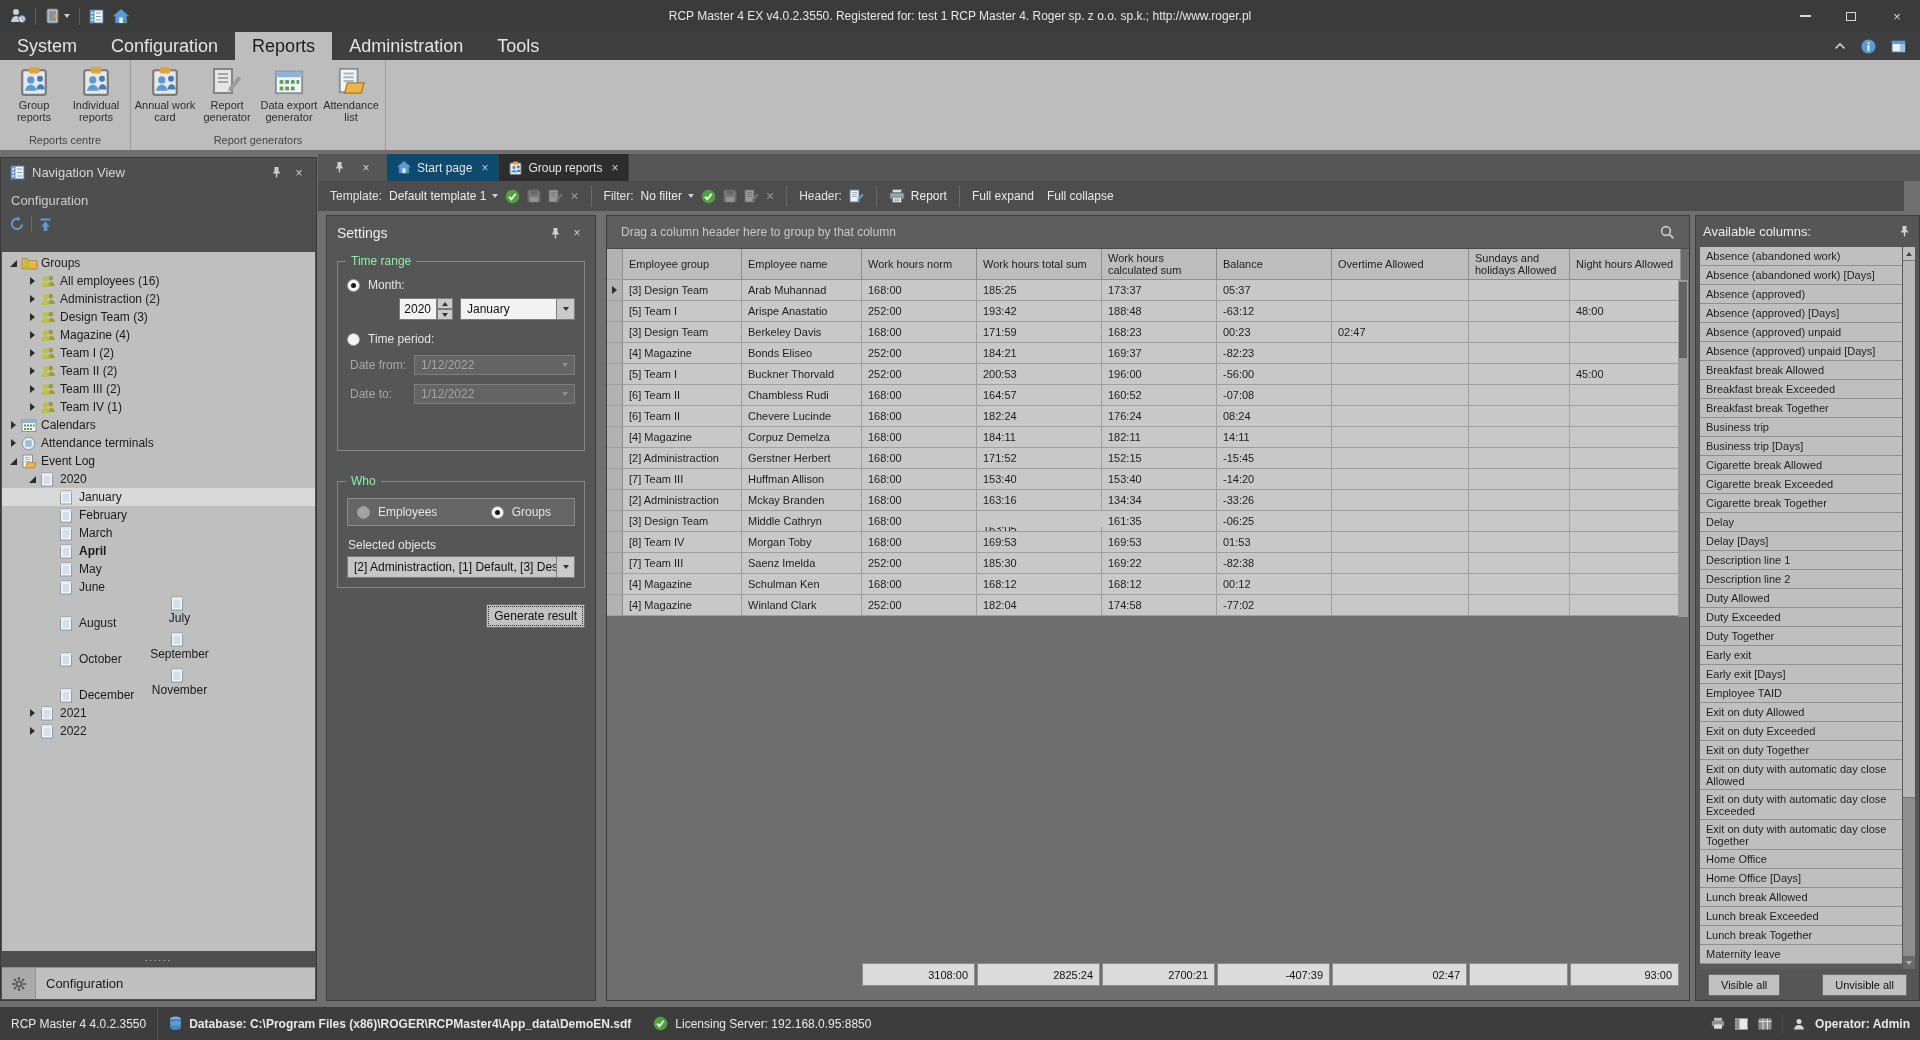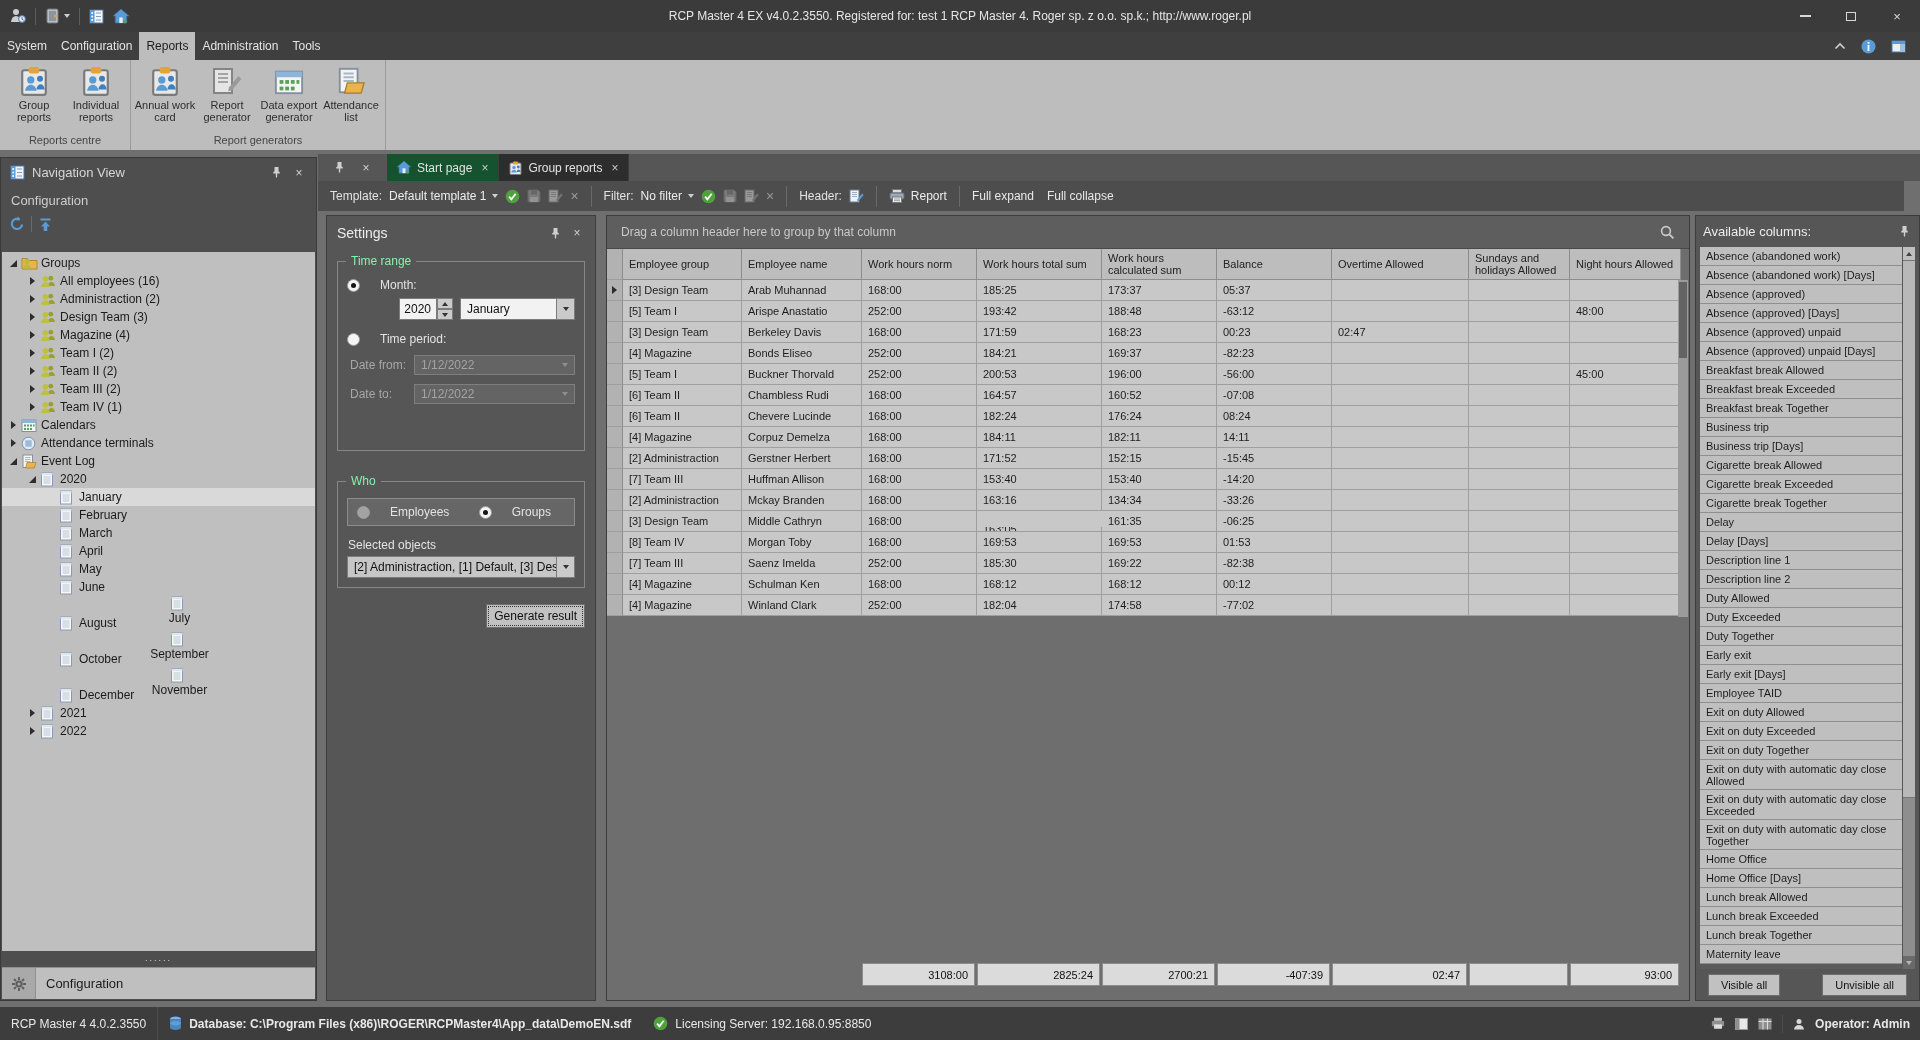--- a/index.html
+++ b/index.html
@@ -13,21 +13,21 @@
   .tb-sep{width:1px;height:17px;background:#5d5d5d;}
   .tb-title{position:absolute;left:0;right:0;text-align:center;color:#E6E6E6;font-size:12px;}
   .tb-controls{margin-left:auto;display:flex;z-index:2;}
   .tb-btn{width:46px;height:32px;display:flex;align-items:center;justify-content:center;color:#D8D8D8;font-size:13px;}
   .min-glyph{width:11px;height:2px;background:#D8D8D8;}
   .max-glyph{width:10px;height:9px;border:1.5px solid #D8D8D8;}
   .caret-down{width:0;height:0;border-top:4px solid #CFCFCF;border-left:3.5px solid transparent;border-right:3.5px solid transparent;display:inline-block;}
 
   
   .menubar{position:absolute;left:0;top:32px;width:100%;height:28px;background:#3F3F3F;display:flex;align-items:stretch;}
-  .menu-item{padding:0 7px;font-size:12px;color:#E4E4E4;display:flex;align-items:center;}
+  .menu-item{padding:0 17px;font-size:18px;color:#E4E4E4;display:flex;align-items:center;}
   .menu-item.active{background:#BDBDBD;color:#1d1d1d;}
   .menu-right{margin-left:auto;display:flex;align-items:center;gap:15px;padding-right:14px;}
 
   
   .ribbon{position:absolute;left:0;top:60px;width:100%;height:90px;background:#BDBDBD;display:flex;}
   .ribbon-group{display:flex;flex-direction:column;border-right:1px solid #9b9b9b;}
   .ribbon-btns{flex:1;display:flex;align-items:flex-start;padding:3px 3px 0;}
   .ribbon-btn{width:62px;display:flex;flex-direction:column;align-items:center;gap:3px;padding-top:3px;}
   .ribbon-btn .rlbl{font-size:11px;color:#2e2e2e;text-align:center;line-height:12px;}
   .ribbon-grouplabel{height:18px;font-size:11px;color:#454545;text-align:center;line-height:16px;}
@@ -48,38 +48,38 @@
   .exp-o::before{content:"";width:0;height:0;border-bottom:7px solid #2d2d2d;border-left:7px solid transparent;}
   .ticon{width:20px;flex:none;display:flex;align-items:center;}
   .nav-dots{position:absolute;left:0;right:0;bottom:33px;height:15px;color:#DADADA;text-align:center;font-size:9px;letter-spacing:2px;line-height:13px;}
   .nav-bottom{position:absolute;left:1px;right:1px;bottom:1px;height:32px;background:#BFBFBF;display:flex;align-items:center;border-top:1px solid #8f8f8f;}
   .gearbox{width:34px;height:100%;background:#A9A9A9;border-right:1px solid #8f8f8f;display:flex;align-items:center;justify-content:center;}
   .nav-bottom .nblbl{padding-left:10px;font-size:13px;color:#1b1b1b;}
 
   
   .docktabs{position:absolute;left:318px;top:154px;right:0;height:27px;background:#565656;display:flex;align-items:stretch;}
   .dock-ctrl{display:flex;align-items:center;gap:11px;padding:0 13px;}
-  .tab{display:flex;align-items:center;gap:6px;padding:0 10px;font-size:12px;color:#E3E3E3;background:#14532d;border-right:1px solid #3c3c3c;}
+  .tab{display:flex;align-items:center;gap:6px;padding:0 10px;font-size:12px;color:#E3E3E3;background:#0c4a6e;border-right:1px solid #3c3c3c;}
   .tab.active{background:#2D2D2D;}
   .xg{color:#C9C9C9;font-size:12px;padding-left:3px;}
 
   
   .cmdbar{position:absolute;left:318px;top:181px;right:16px;height:30px;background:#4D4D4D;display:flex;align-items:center;color:#E3E3E3;font-size:12px;gap:7px;padding-left:12px;}
   .cmd-sep{width:1px;height:21px;background:#696969;margin:0 5px;}
   .cmd-val{display:flex;align-items:center;gap:6px;color:#EDEDED;}
   .dim{opacity:.5;}
   .cmd-x{color:#9a9a9a;font-size:14px;line-height:14px;}
   .linkish{color:#E8E8E8;}
 
   
   .settings{position:absolute;left:326px;top:215px;width:270px;height:786px;background:#565656;border:1px solid #3c3c3c;}
   .set-title{display:flex;align-items:center;gap:6px;padding:9px 10px 6px;color:#ECECEC;font-size:14px;}
   .groupbox{position:relative;border:1px solid #868686;margin:14px 10px 0;padding:12px 9px 9px;}
   .gb-legend{position:absolute;top:-8px;left:8px;background:#565656;padding:0 5px;font-size:12px;color:#86efac;}
-  .radio-row{display:flex;align-items:center;gap:20px;font-size:12px;color:#E3E3E3;margin:4px 0;}
+  .radio-row{display:flex;align-items:center;gap:8px;font-size:12px;color:#E3E3E3;margin:4px 0;}
   .radio{width:13px;height:13px;border-radius:50%;background:#F4F4F4;border:1px solid #9c9c9c;position:relative;flex:none;}
   .radio.on::after{content:"";position:absolute;left:3px;top:3px;width:5px;height:5px;border-radius:50%;background:#161616;}
   .radio.gray{background:#A3A3A3;}
   .month-row{display:flex;margin:6px 0 12px 52px;}
   .yearval{width:38px;height:22px;background:#F2F2F2;color:#111;font-size:12px;display:flex;align-items:center;justify-content:flex-end;padding-right:5px;border:1px solid #7c7c7c;}
   .spin{width:16px;height:22px;display:flex;flex-direction:column;margin-right:7px;}
   .spin > div{flex:1;background:#CACACA;border:1px solid #7c7c7c;display:flex;align-items:center;justify-content:center;}
   .tri-up{width:0;height:0;border-bottom:4px solid #333;border-left:3.5px solid transparent;border-right:3.5px solid transparent;}
   .tri-dn{width:0;height:0;border-top:4px solid #333;border-left:3.5px solid transparent;border-right:3.5px solid transparent;}
   .combo{display:flex;height:22px;flex:1;}
@@ -531,21 +531,21 @@
         <span class="tw"></span>
         <span class="ticon">
           <svg width="14" height="15" viewBox="0 0 14 15">
             <rect x="1.5" y="1" width="11" height="13" fill="#F7F7F7" stroke="#8a9ab0"></rect>
             <rect x="1.5" y="1" width="11" height="2.2" fill="#DDE6EE"></rect>
             <path d="M3.5 5h7M3.5 7h7M3.5 9h7M3.5 11h7" stroke="#b9c6d6"></path>
           </svg>
         </span>
         <span>March</span>
       </div>
-      <div class="tree-item" style="padding-left: 42px;">
+      <div class="tree-item" style="padding-left: 42px; font-weight: bold;">
         <span class="tw"></span>
         <span class="ticon">
           <svg width="14" height="15" viewBox="0 0 14 15">
             <rect x="1.5" y="1" width="11" height="13" fill="#F7F7F7" stroke="#8a9ab0"></rect>
             <rect x="1.5" y="1" width="11" height="2.2" fill="#DDE6EE"></rect>
             <path d="M3.5 5h7M3.5 7h7M3.5 9h7M3.5 11h7" stroke="#b9c6d6"></path>
           </svg>
         </span>
         <span>April</span>
       </div>

